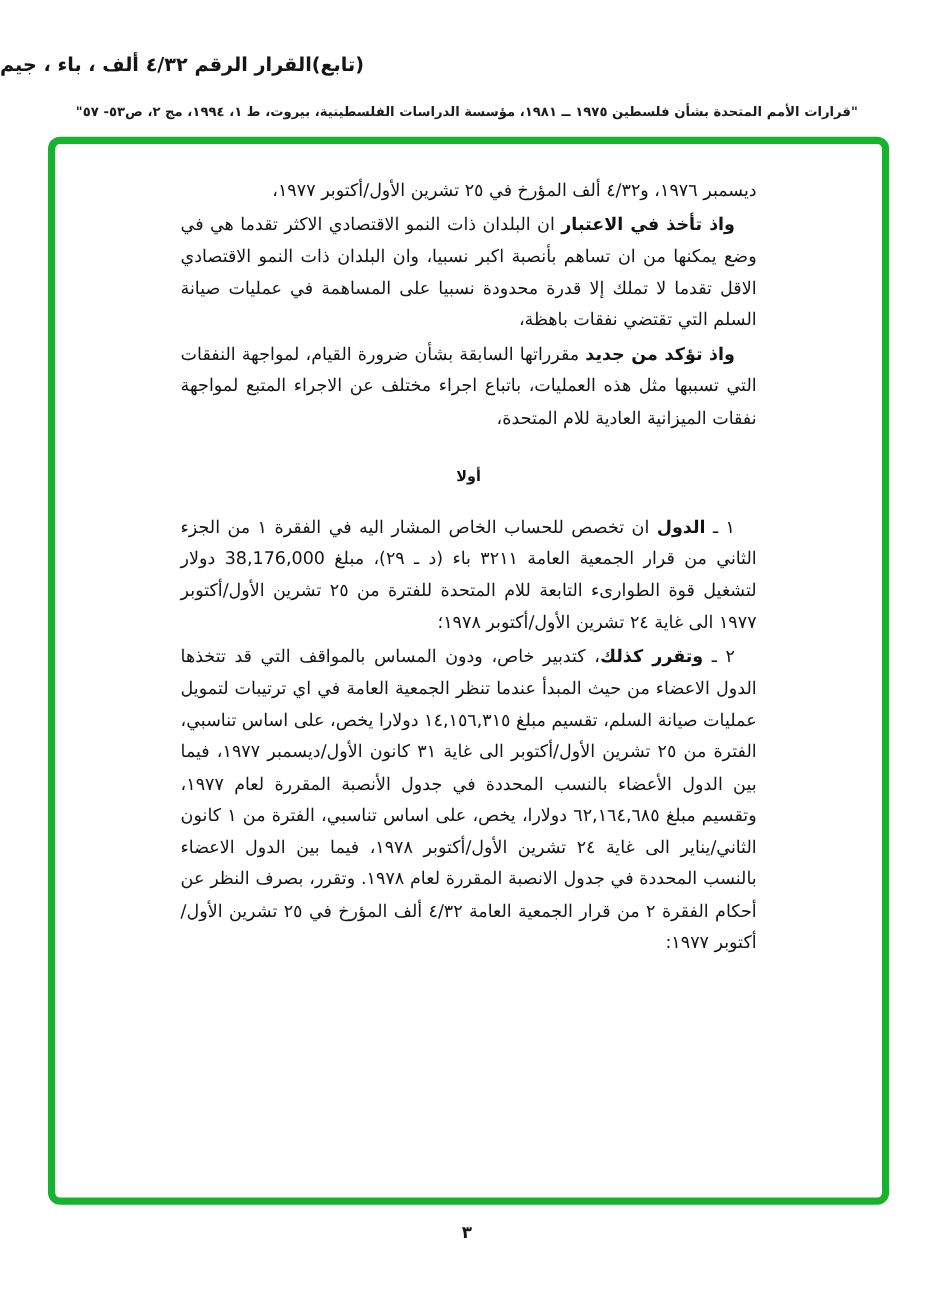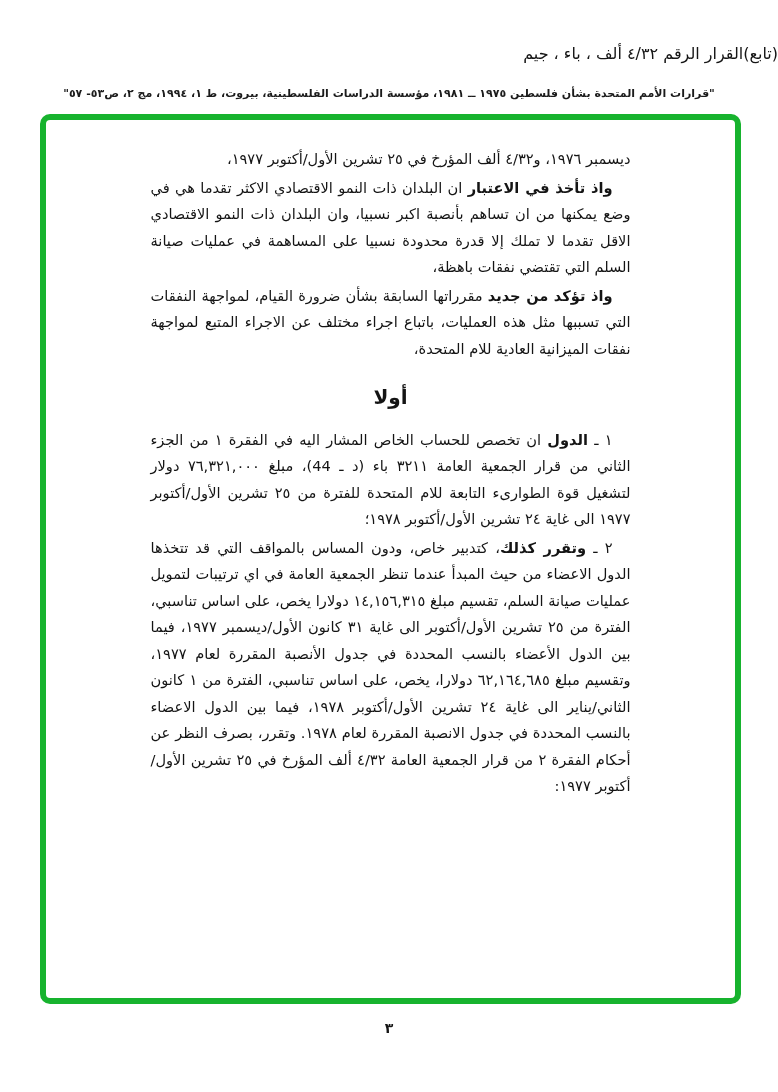--- a/index.html
+++ b/index.html
@@ -5,22 +5,22 @@
   html, body { margin: 0; padding: 0; }
   body {
     width: 778px; height: 1092px;
     background: #ffffff;
     position: relative;
     font-family: "DejaVu Sans", "Liberation Sans", sans-serif;
     color: #111111;
   }
   .header-title {
     position: absolute; top: 44px; left: 0; width: 778px;
-    text-align: right; direction: rtl;
-    font-weight: normal; font-size: 16px; letter-spacing: 0.5px;
+    text-align: left; direction: rtl;
+    font-weight: bold; font-size: 16px; letter-spacing: 0.5px;
     color: #151515;
   }
   .header-source {
     position: absolute; top: 87px; left: 0; width: 778px;
     text-align: center; direction: rtl;
     font-weight: bold; font-size: 11px;
     color: #1b1b1b;
   }
   .document-frame {
     position: absolute; left: 40px; top: 114px;
@@ -34,21 +34,21 @@
     width: 480px; margin: 26px auto 0 auto;
     direction: rtl; text-align: justify;
     font-size: 14.6px; line-height: 26.5px;
     color: #141414;
   }
   .document-body p { margin: 0 0 2px 0; }
   .document-body p.indent { text-indent: 18px; }
   .document-body b { font-weight: bold; }
   .section-heading {
     text-align: center; font-weight: bold;
-    font-size: 20px; margin: 22px 0 16px 0;
+    font-size: 12px; margin: 22px 0 16px 0;
   }
   .page-number {
     position: absolute; top: 1020px; left: 0; width: 778px;
     text-align: center; direction: rtl;
     font-weight: bold; font-size: 14px;
     color: #151515;
   }
 </style>
 </head>
 <body>
@@ -64,21 +64,21 @@
 
       <p><span></span><span>ديسمبر ١٩٧٦، و٤/٣٢ ألف المؤرخ في ٢٥ تشرين الأول/أكتوبر ١٩٧٧،</span></p>
 
       <p class="indent"><b>واذ تأخذ في الاعتبار</b><span> ان البلدان ذات النمو الاقتصادي الاكثر تقدما هي في وضع يمكنها من ان تساهم بأنصبة اكبر نسبيا، وان البلدان ذات النمو الاقتصادي الاقل تقدما لا تملك إلا قدرة محدودة نسبيا على المساهمة في عمليات صيانة السلم التي تقتضي نفقات باهظة،</span></p>
 
       <p class="indent"><b>واذ تؤكد من جديد</b><span> مقرراتها السابقة بشأن ضرورة القيام، لمواجهة النفقات التي تسببها مثل هذه العمليات، باتباع اجراء مختلف عن الاجراء المتبع لمواجهة نفقات الميزانية العادية للام المتحدة،</span></p>
 
 
       <div class="section-heading">أولا</div>
 
-      <p class="indent"><span>١ ـ </span><b>الدول</b><span> ان تخصص للحساب الخاص المشار اليه في الفقرة ١ من الجزء الثاني من قرار الجمعية العامة ٣٢١١ باء (د ـ 44)، مبلغ ٧٦,٣٢١,٠٠٠ دولار لتشغيل قوة الطوارىء التابعة للام المتحدة للفترة من ٢٥ تشرين الأول/أكتوبر ١٩٧٧ الى غاية ٢٤ تشرين الأول/أكتوبر ١٩٧٨؛</span></p>
+      <p class="indent"><span>١ ـ </span><b>الدول</b><span> ان تخصص للحساب الخاص المشار اليه في الفقرة ١ من الجزء الثاني من قرار الجمعية العامة ٣٢١١ باء (د ـ ٢٩)، مبلغ 38,176,000 دولار لتشغيل قوة الطوارىء التابعة للام المتحدة للفترة من ٢٥ تشرين الأول/أكتوبر ١٩٧٧ الى غاية ٢٤ تشرين الأول/أكتوبر ١٩٧٨؛</span></p>
 
       <p class="indent"><span>٢ ـ </span><b>وتقرر كذلك</b><span>، كتدبير خاص، ودون المساس بالمواقف التي قد تتخذها الدول الاعضاء من حيث المبدأ عندما تنظر الجمعية العامة في اي ترتيبات لتمويل عمليات صيانة السلم، تقسيم مبلغ ١٤,١٥٦,٣١٥ دولارا يخص، على اساس تناسبي، الفترة من ٢٥ تشرين الأول/أكتوبر الى غاية ٣١ كانون الأول/ديسمبر ١٩٧٧، فيما بين الدول الأعضاء بالنسب المحددة في جدول الأنصبة المقررة لعام ١٩٧٧، وتقسيم مبلغ ٦٢,١٦٤,٦٨٥ دولارا، يخص، على اساس تناسبي، الفترة من ١ كانون الثاني/يناير الى غاية ٢٤ تشرين الأول/أكتوبر ١٩٧٨، فيما بين الدول الاعضاء بالنسب المحددة في جدول الانصبة المقررة لعام ١٩٧٨. وتقرر، بصرف النظر عن أحكام الفقرة ٢ من قرار الجمعية العامة ٤/٣٢ ألف المؤرخ في ٢٥ تشرين الأول/أكتوبر ١٩٧٧:</span></p>
 
     </div>
   </div>
 
   <div class="page-number">٣</div>
 
 </div>
 

